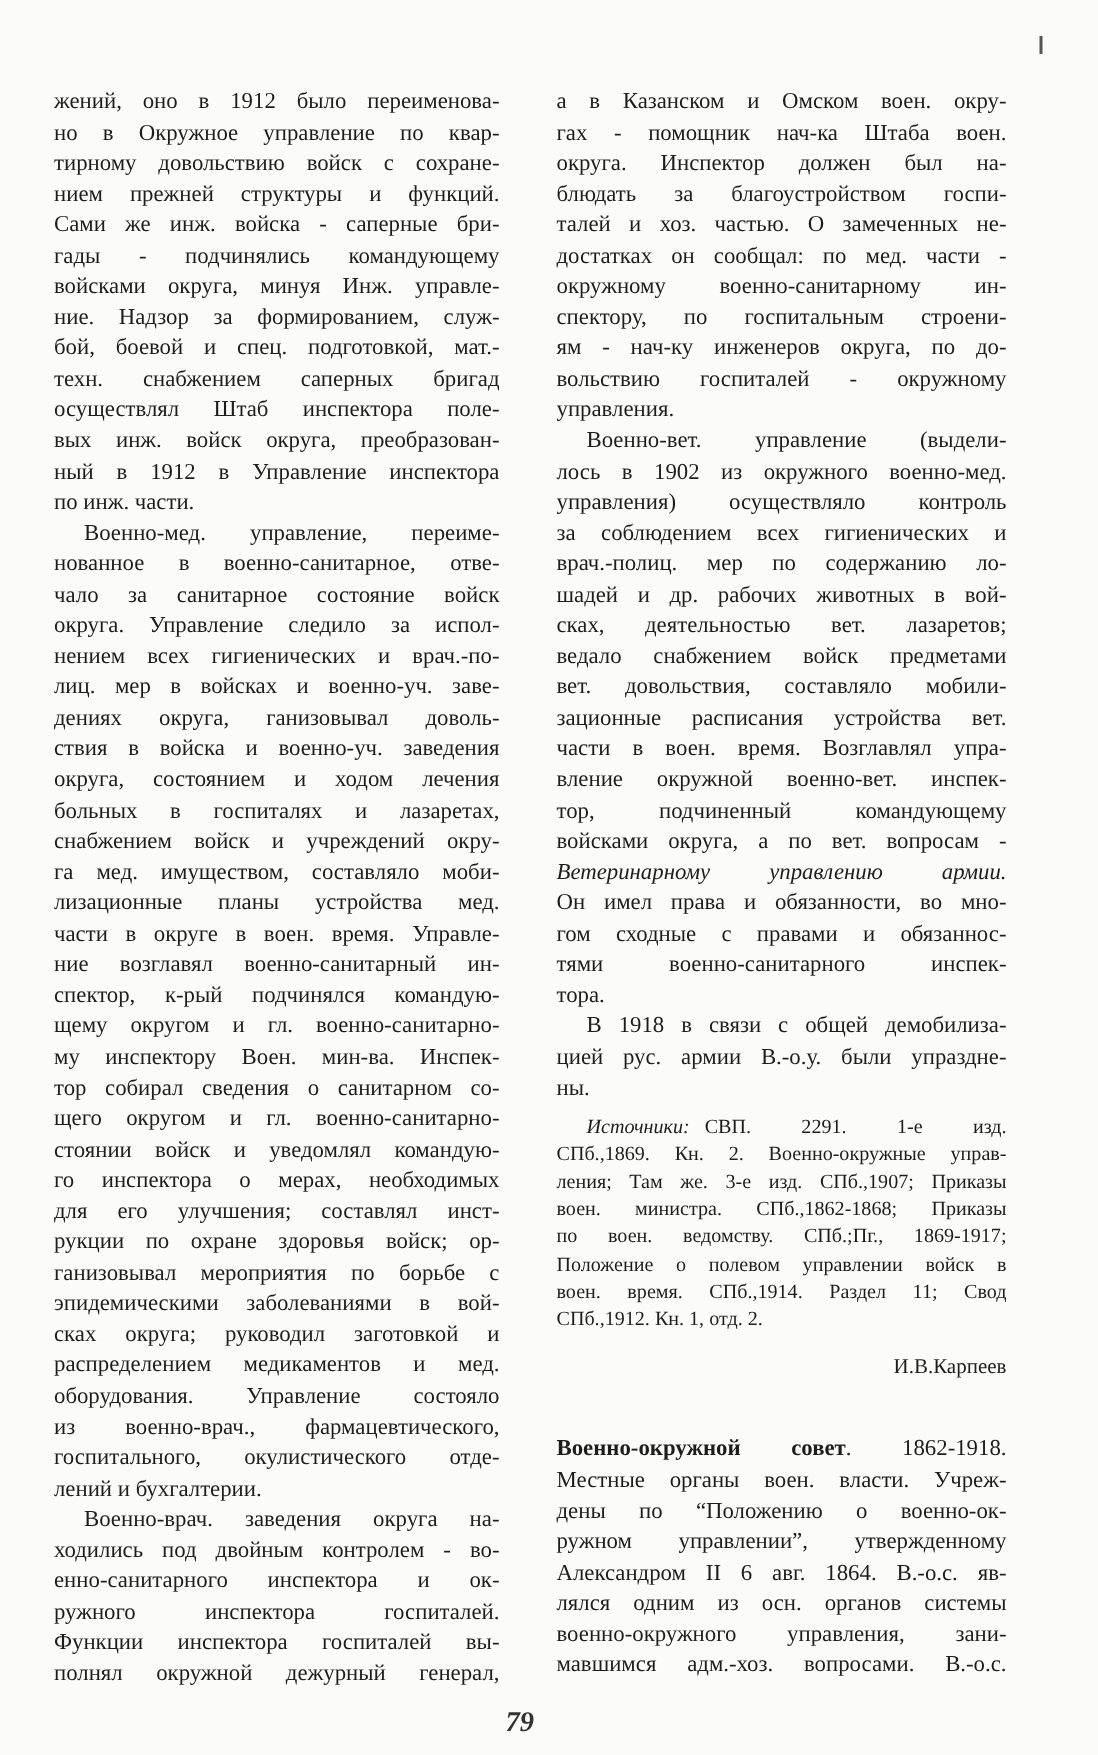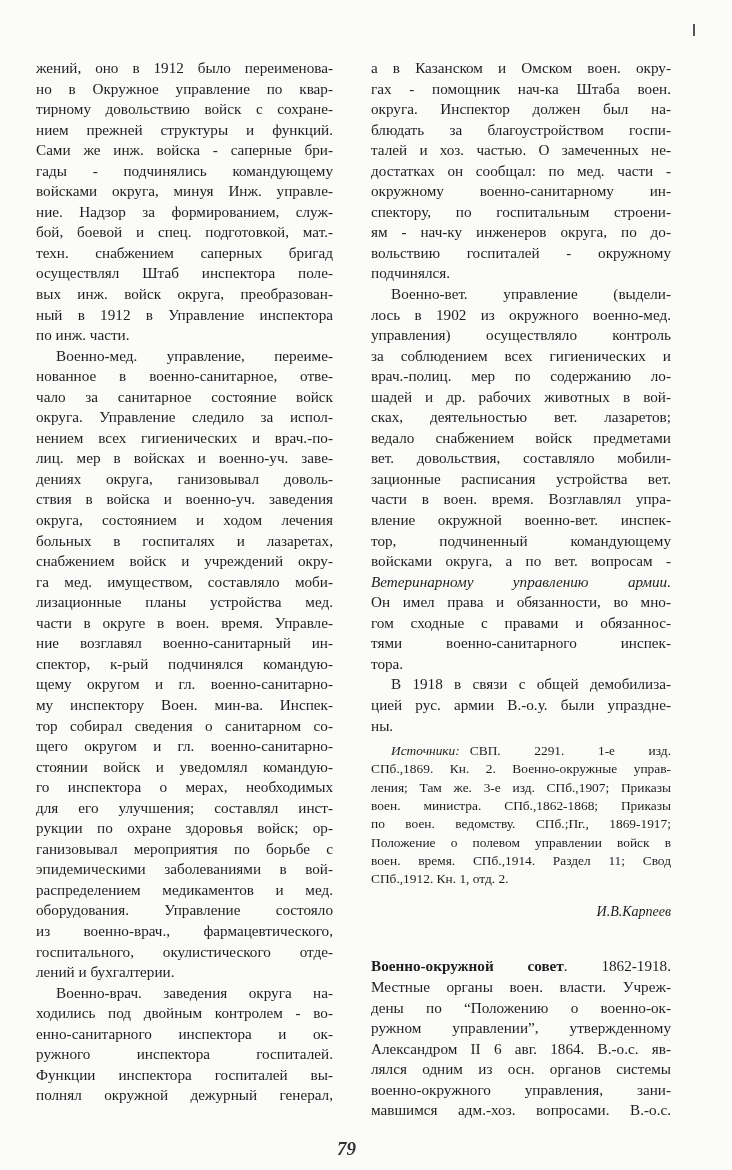--- a/index.html
+++ b/index.html
@@ -12,21 +12,21 @@
   #col-right { left: 371px; width: 300px; }
   .line {
     font-size: 15.2px; line-height: 20.55px; height: 20.55px; white-space: nowrap;
     text-align: justify; text-align-last: justify; overflow: visible;
   }
   .line.last { text-align-last: left; }
   .line.indent { padding-left: 20px; }
   .src .line { font-size: 13.4px; line-height: 18.3px; height: 18.3px; }
   .gap { height: 6px; }
   .gap-lg { height: 34px; }
-  .author { font-size: 14px; font-style: italic; text-align: right; line-height: 20px; margin-top: 14px; }
+  .author { font-size: 14px; text-align: right; line-height: 20px; margin-top: 14px; }
   em, .it { font-style: italic; }
   b, .bold { font-weight: bold; }
   #page-number { position: absolute; left: 337px; top: 1138px; font-size: 19px; font-style: italic; font-weight: bold; color: #333; }
   #margin-mark { position: absolute; left: 693px; top: 24px; width: 2px; height: 12px; background: #555; }
 </style>
 </head>
 <body>
 
 <div id="col-left" class="col">
     <div class="line">жений, оно в 1912 было переименова-</div>
@@ -62,20 +62,21 @@
     <div class="line">щему округом и гл. военно-санитарно-</div>
     <div class="line">му инспектору Воен. мин-ва. Инспек-</div>
     <div class="line">тор собирал сведения о санитарном со-</div>
     <div class="line">щего округом и гл. военно-санитарно-</div>
     <div class="line">стоянии войск и уведомлял командую-</div>
     <div class="line">го инспектора о мерах, необходимых</div>
     <div class="line">для его улучшения; составлял инст-</div>
     <div class="line">рукции по охране здоровья войск; ор-</div>
     <div class="line">ганизовывал мероприятия по борьбе с</div>
     <div class="line">эпидемическими заболеваниями в вой-</div>
+    <div class="line">сках округа; руководил заготовкой и</div>
     <div class="line">распределением медикаментов и мед.</div>
     <div class="line">оборудования. Управление состояло</div>
     <div class="line">из военно-врач., фармацевтического,</div>
     <div class="line">госпитального, окулистического отде-</div>
     <div class="line last">лений и бухгалтерии.</div>
     <div class="line indent">Военно-врач. заведения округа на-</div>
     <div class="line">ходились под двойным контролем - во-</div>
     <div class="line">енно-санитарного инспектора и ок-</div>
     <div class="line">ружного инспектора госпиталей.</div>
     <div class="line">Функции инспектора госпиталей вы-</div>
@@ -87,21 +88,21 @@
       <div class="line">а в Казанском и Омском воен. окру-</div>
       <div class="line">гах - помощник нач-ка Штаба воен.</div>
       <div class="line">округа. Инспектор должен был на-</div>
       <div class="line">блюдать за благоустройством госпи-</div>
       <div class="line">талей и хоз. частью. О замеченных не-</div>
       <div class="line">достатках он сообщал: по мед. части -</div>
       <div class="line">окружному военно-санитарному ин-</div>
       <div class="line">спектору, по госпитальным строени-</div>
       <div class="line">ям - нач-ку инженеров округа, по до-</div>
       <div class="line">вольствию госпиталей - окружному</div>
-      <div class="line last">подчинялся.</div>
+      <div class="line last">управления.</div>
       <div class="line indent">Военно-вет. управление (выдели-</div>
       <div class="line">лось в 1902 из окружного военно-мед.</div>
       <div class="line">управления) осуществляло контроль</div>
       <div class="line">за соблюдением всех гигиенических и</div>
       <div class="line">врач.-полиц. мер по содержанию ло-</div>
       <div class="line">шадей и др. рабочих животных в вой-</div>
       <div class="line">сках, деятельностью вет. лазаретов;</div>
       <div class="line">ведало снабжением войск предметами</div>
       <div class="line">вет. довольствия, составляло мобили-</div>
       <div class="line">зационные расписания устройства вет.</div>

